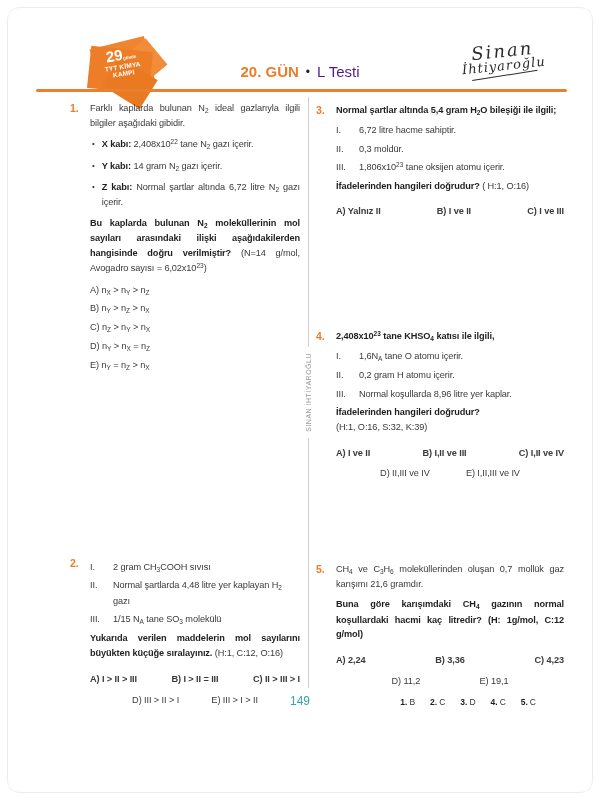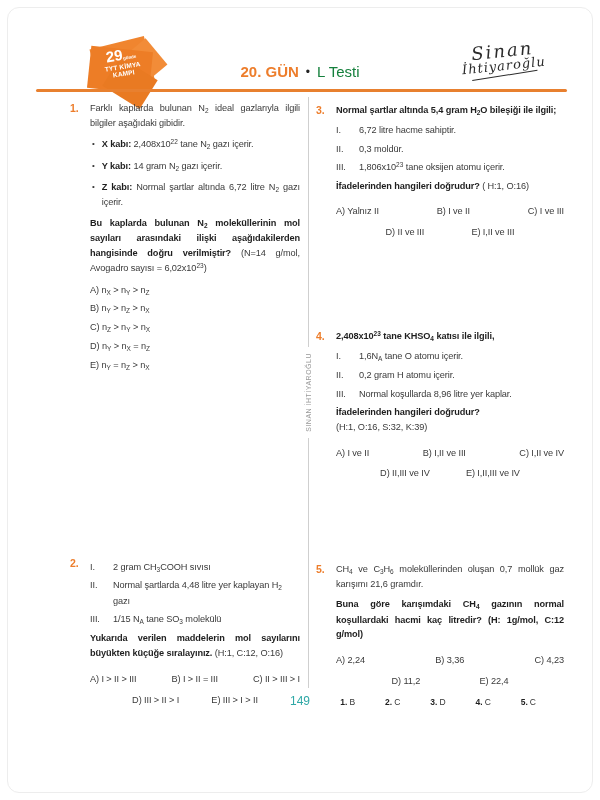--- a/index.html
+++ b/index.html
@@ -18,21 +18,21 @@
   .logo .s4 { left:44px; top:10px; width:34px; height:30px; background:#F28C38; transform:rotate(50deg); }
   .logo-text { position:absolute; left:6px; top:11px; width:64px; text-align:center;
                transform:rotate(-9deg); color:#fff; line-height:1.05; }
   .l29 { font-size:15px; font-weight:bold; }
   .lgunde { font-size:4.5px; font-weight:bold; }
   .lline { font-size:6.5px; font-weight:bold; letter-spacing:0.2px; }
 
   .title { position:absolute; left:0; right:0; top:63px; text-align:center; font-size:15px; }
   .tday { color:#ED7D2B; font-weight:bold; }
   .tsep { color:#222222; margin:0 7px; font-size:12px; vertical-align:1px; }
-  .ttest { color:#15803d; }
+  .ttest { color:#4c1d95; }
 
   .sig { position:absolute; right:26px; top:40px; width:142px; text-align:center;
          font-family:"DejaVu Serif", serif; font-style:italic; color:#2b2b2b; transform:rotate(-6deg); }
   .sig .l1 { font-size:18px; letter-spacing:2px; }
   .sig .l2 { font-size:13px; margin-top:-3px; letter-spacing:1px; }
   .sig .stroke { width:66px; border-bottom:1.4px solid #2b2b2b; margin:2px auto 0; transform:rotate(-3deg); }
 
   .hrule { position:absolute; left:36px; right:33px; top:89px; height:3px; background:#E8802F; border-radius:2px; }
 
   
@@ -50,29 +50,29 @@
   .para { text-align:justify; margin-bottom:5px; }
   .bullet { display:flex; gap:7px; margin:6px 0 6px 2px; text-align:justify; }
   .bdot { font-size:8px; line-height:1.8; flex-shrink:0; }
   .item { display:flex; margin:3.5px 0; }
   .rn { width:23px; flex-shrink:0; }
   .it { flex:1; }
   .stem { margin-top:4px; }
   .ocol { margin-top:7px; }
   .ocol .opt { margin:3.5px 0; }
   .orow { display:flex; }
-  .r1 { justify-content:space-between; margin-top:11px; }
+  .r1 { justify-content:space-between; margin-top:11px;font-weight:bold; }
   .r2 { justify-content:space-around; margin-top:6px; padding:0 26px; }
   sub { font-size:6.5px; vertical-align:-2px; letter-spacing:0; }
   sup { font-size:6.5px; vertical-align:3px; letter-spacing:0; }
 
   
   .pageno { position:absolute; left:0; right:0; top:694px; text-align:center;
             color:#2FA8A6; font-size:12px; }
-  .akey { position:absolute; right:64px; top:697px; display:flex; gap:30px;
+  .akey { position:absolute; right:64px; top:697px; display:flex; gap:15px;
           font-size:8.5px; color:#333333; }
   .ak-n { font-weight:bold; margin-right:2px; color:#1f1f1f; }
 </style>
 </head>
 <body>
 
 <div class="page">
   <div class="frame"></div>
 
   <div class="logo">
@@ -175,24 +175,20 @@
       <div class="item">
         <span class="rn">III.</span>
         <span class="it">1,806x10<sup>23</sup> tane oksijen atomu içerir.</span>
       </div>
       <div class="para stem"><b>İfadelerinden hangileri doğrudur?</b> ( H:1, O:16)</div>
       <div class="orow r1">
         <span class="opt">A) Yalnız II</span>
         <span class="opt">B) I ve II</span>
         <span class="opt">C) I ve III</span>
       </div>
-      <div class="orow r2">
-        <span class="opt">D) II ve III</span>
-        <span class="opt">E) I,II ve III</span>
-      </div>
     </div>
   </div>
 
   <div class="q" style="left:316px; top:329px; width:248px;">
     <div class="qnum">4.</div>
     <div class="qbody">
       <div class="para"><b>2,408x10<sup>23</sup> tane KHSO<sub>4</sub> katısı ile ilgili,</b></div>
       <div class="item">
         <span class="rn">I.</span>
         <span class="it">1,6N<sub>A</sub> tane O atomu içerir.</span>
@@ -223,21 +219,21 @@
     <div class="qbody">
       <div class="para">CH<sub>4</sub> ve C<sub>3</sub>H<sub>6</sub> moleküllerinden oluşan 0,7 mollük gaz karışımı 21,6 gramdır.</div>
       <div class="para stem"><b>Buna göre karışımdaki CH<sub>4</sub> gazının normal koşullardaki hacmi kaç litredir? (H: 1g/mol, C:12 g/mol)</b></div>
       <div class="orow r1">
         <span class="opt">A) 2,24</span>
         <span class="opt">B) 3,36</span>
         <span class="opt">C) 4,23</span>
       </div>
       <div class="orow r2">
         <span class="opt">D) 11,2</span>
-        <span class="opt">E) 22,4</span>
+        <span class="opt">E) 19,1</span>
       </div>
     </div>
   </div>
 
   <div class="pageno">149</div>
   <div class="akey">
     <span><span class="ak-n">1.</span><span class="ak-a">B</span></span>
     <span><span class="ak-n">2.</span><span class="ak-a">C</span></span>
     <span><span class="ak-n">3.</span><span class="ak-a">D</span></span>
     <span><span class="ak-n">4.</span><span class="ak-a">C</span></span>

